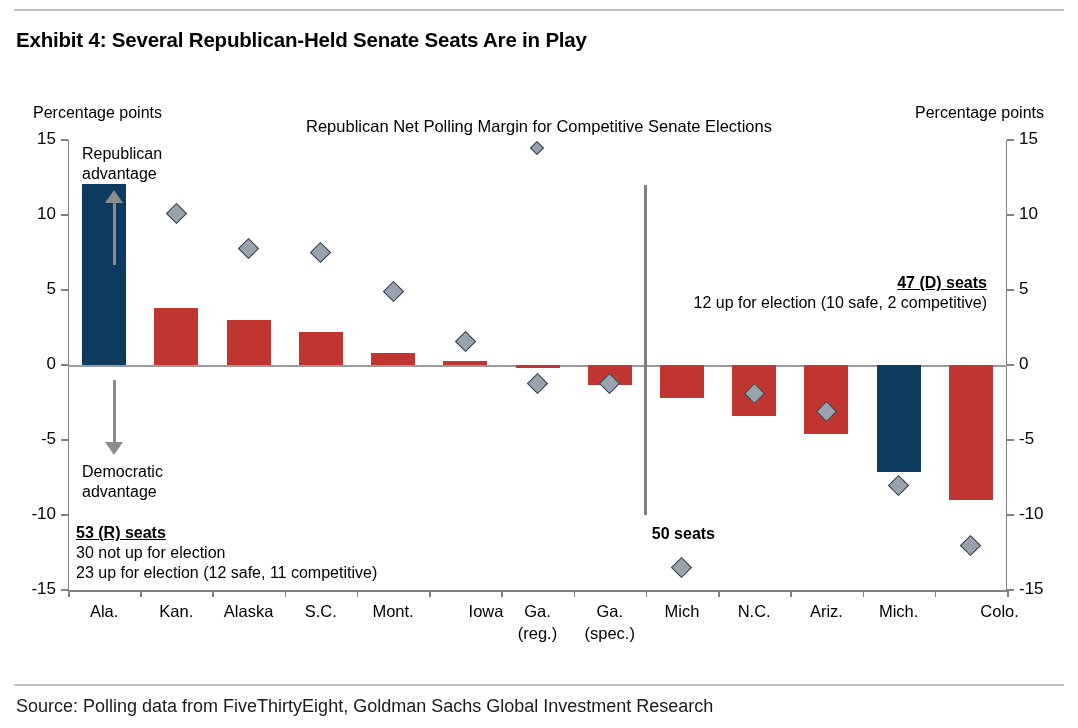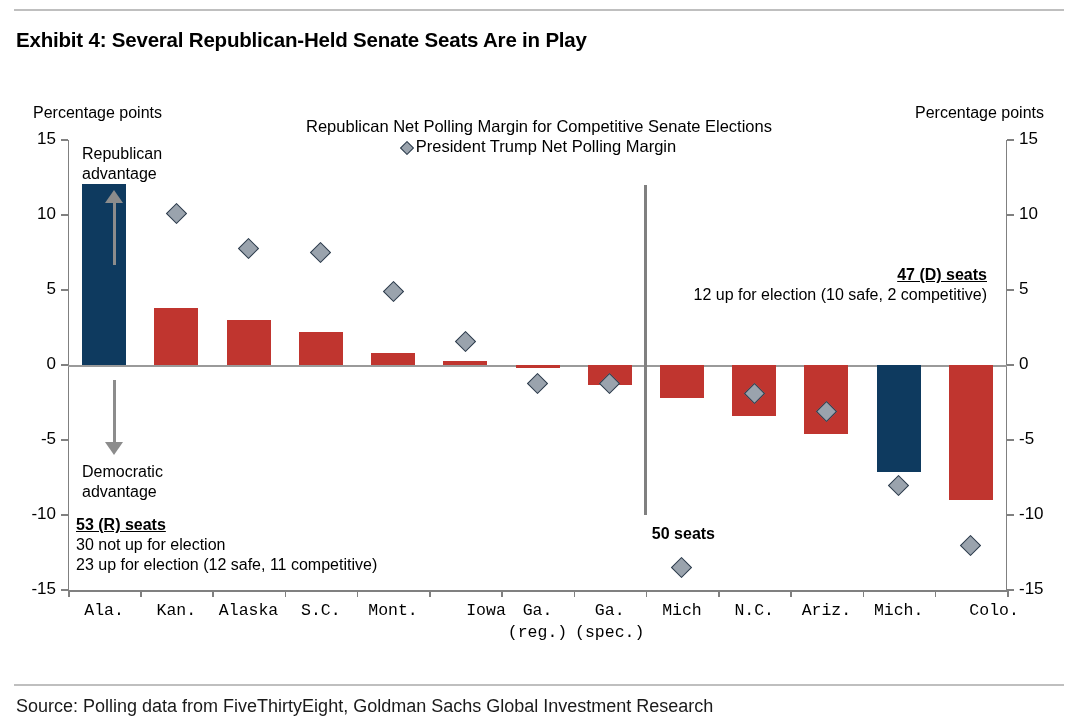--- a/index.html
+++ b/index.html
@@ -136,27 +136,27 @@
   #arrow-down .arrow-head  { bottom:0; border-top:13px solid #8c8c8c; }
 
   #seats-left {
     position:absolute; left:8px; top:375px;
     font-size:16px; line-height:20px; white-space:nowrap;
   }
   #seats-right {
     position:absolute; right:20px; top:125px;
     font-size:16px; line-height:20px; text-align:right; white-space:nowrap;
   }
-  .seats-head { font-weight:bold; text-decoration:underline; }
+  .seats-head { font-weight:bold; text-decoration:underline;margin-top:8px; }
 
   
   .xcat {
     position:absolute; top:460px;
     font-size:16.5px; text-align:center; line-height:22px;
-    width:96px; margin-left:-48px; white-space:nowrap;font-family:Liberation Mono, monospace;
+    width:96px; margin-left:-48px; white-space:nowrap;
   }
 
   
   #bottom-rule {
     position:absolute; left:14px; top:684px; width:1050px; height:1.5px;
     background:#bfbfbf;
   }
   #source {
     position:absolute; left:16px; top:696px;
     font-size:18px; color:#1a1a1a; white-space:nowrap;
@@ -167,21 +167,21 @@
 
 <div id="top-rule"></div>
 
 <div id="exhibit-title">Exhibit 4: Several Republican-Held Senate Seats Are in Play</div>
 
 <div class="unit-caption" id="unit-left">Percentage points</div>
 <div class="unit-caption" id="unit-right">Percentage points</div>
 
 <div id="legend">
   <div id="legend-line1">Republican Net Polling Margin for Competitive Senate Elections</div>
-  <div id="legend-line2"><span class="legend-diamond"></span><span>President Trump Net Polling Margin</span></div>
+  <div id="legend-line2"><span class="legend-diamond"></span></div>
 </div>
 
 <div id="plot">
   <div id="plot-border-left"></div>
   <div id="plot-border-right"></div>
   <div id="zero-line"></div>
   <div id="axis-bottom"></div>
 
   <div id="yticks-left">
       <div class="ytick left" style="top: -0.75px;"></div>

